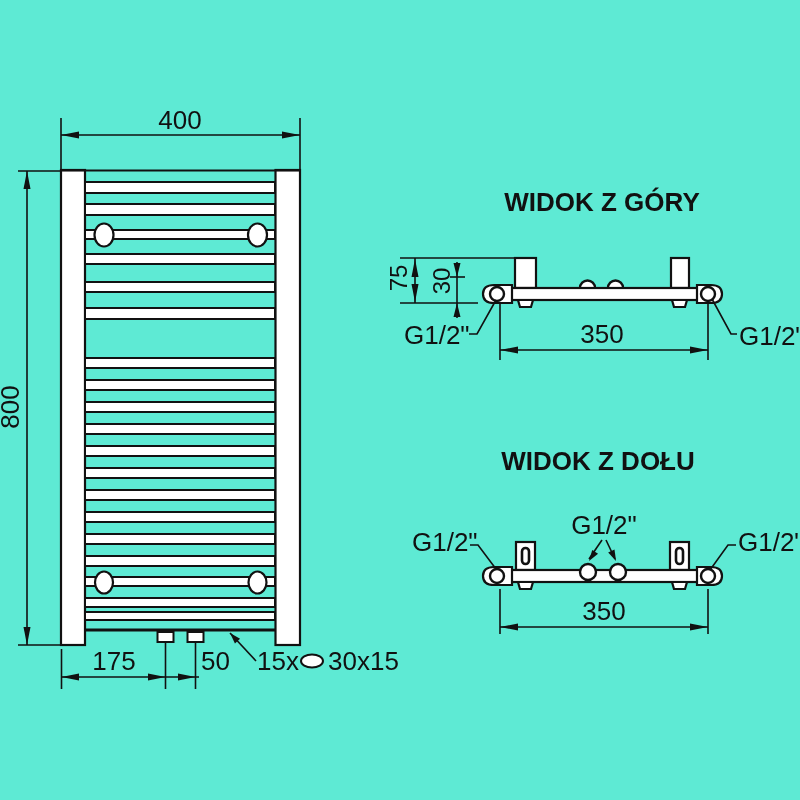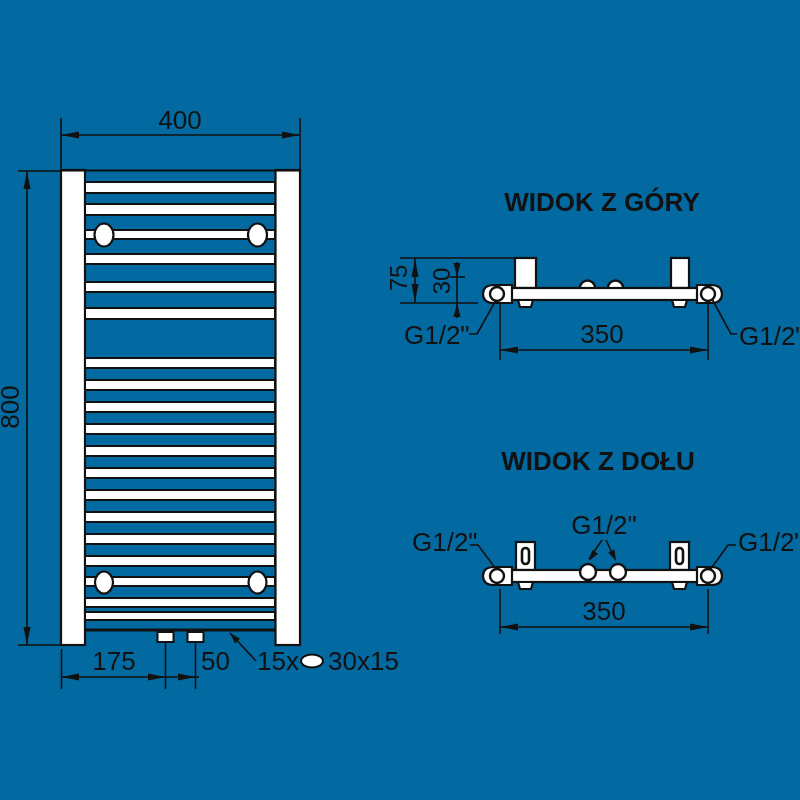--- a/index.html
+++ b/index.html
@@ -1,16 +1,16 @@
 <!DOCTYPE html>
 <html><head>
 <meta charset="utf-8">
 <style>
   html,body{margin:0;padding:0;background:#fff;}
-  .sheet{width:800px;height:800px;background:#0369a1;position:relative;font-family:"Liberation Sans",sans-serif;}
+  .sheet{width:800px;height:800px;background:#5eead4;position:relative;font-family:"Liberation Sans",sans-serif;}
   svg{display:block;}
   text{fill:#111;font-family:"Liberation Sans",sans-serif;}
   .dim-txt{font-size:26px;}
   .dim-txt-sm{font-size:24px;}
   .title-txt{font-size:26px;font-weight:bold;}
   .outline{fill:#fff;stroke:#111;stroke-width:2.2;}
   .tube{fill:#fff;stroke:#111;stroke-width:2;}
   .thin{stroke:#111;stroke-width:1.6;fill:none;}
   .mid{stroke:#111;stroke-width:2.2;fill:none;}
   .thick{stroke:#111;stroke-width:3;fill:none;}

